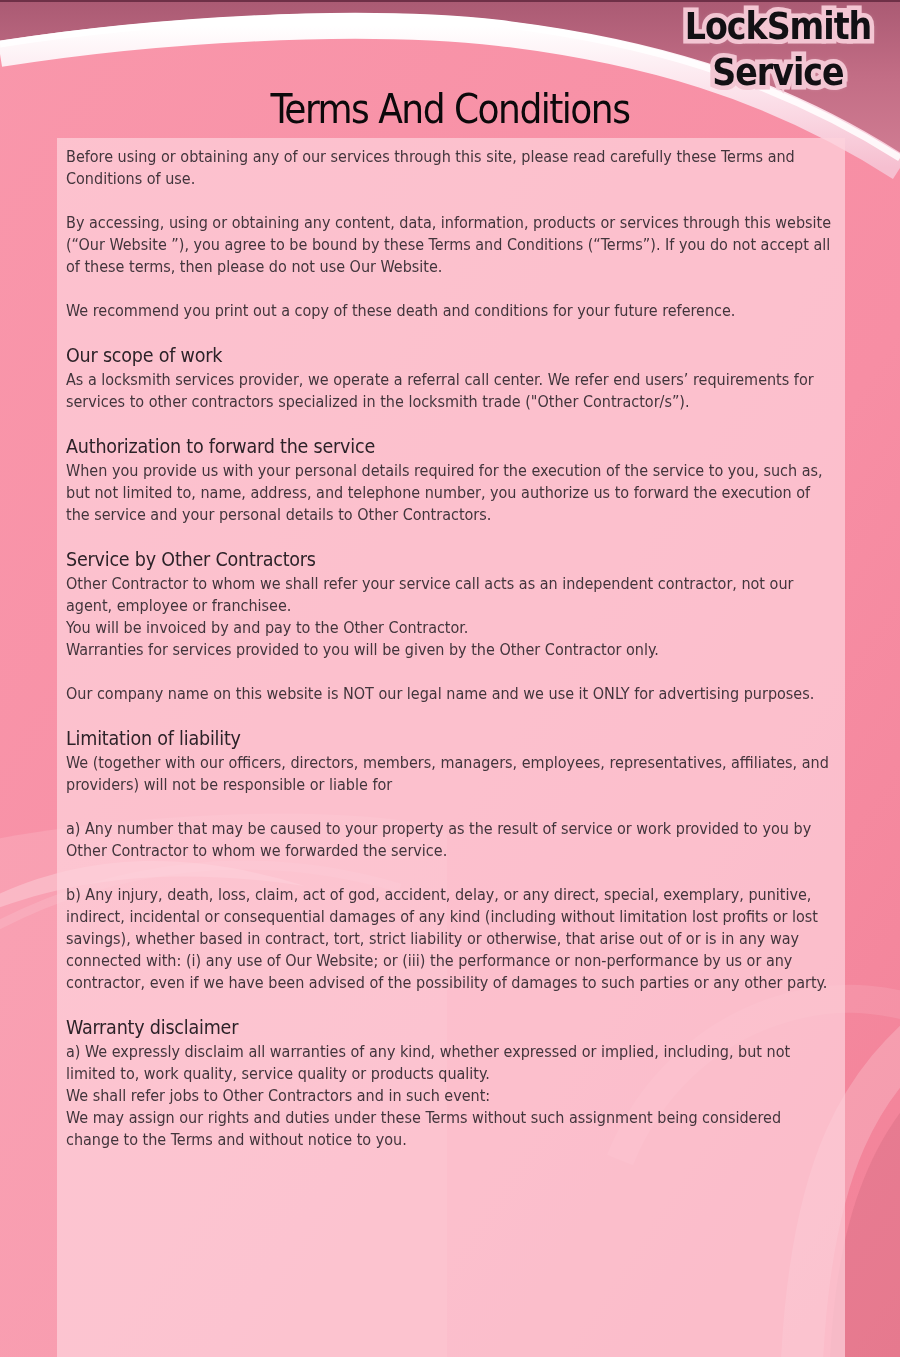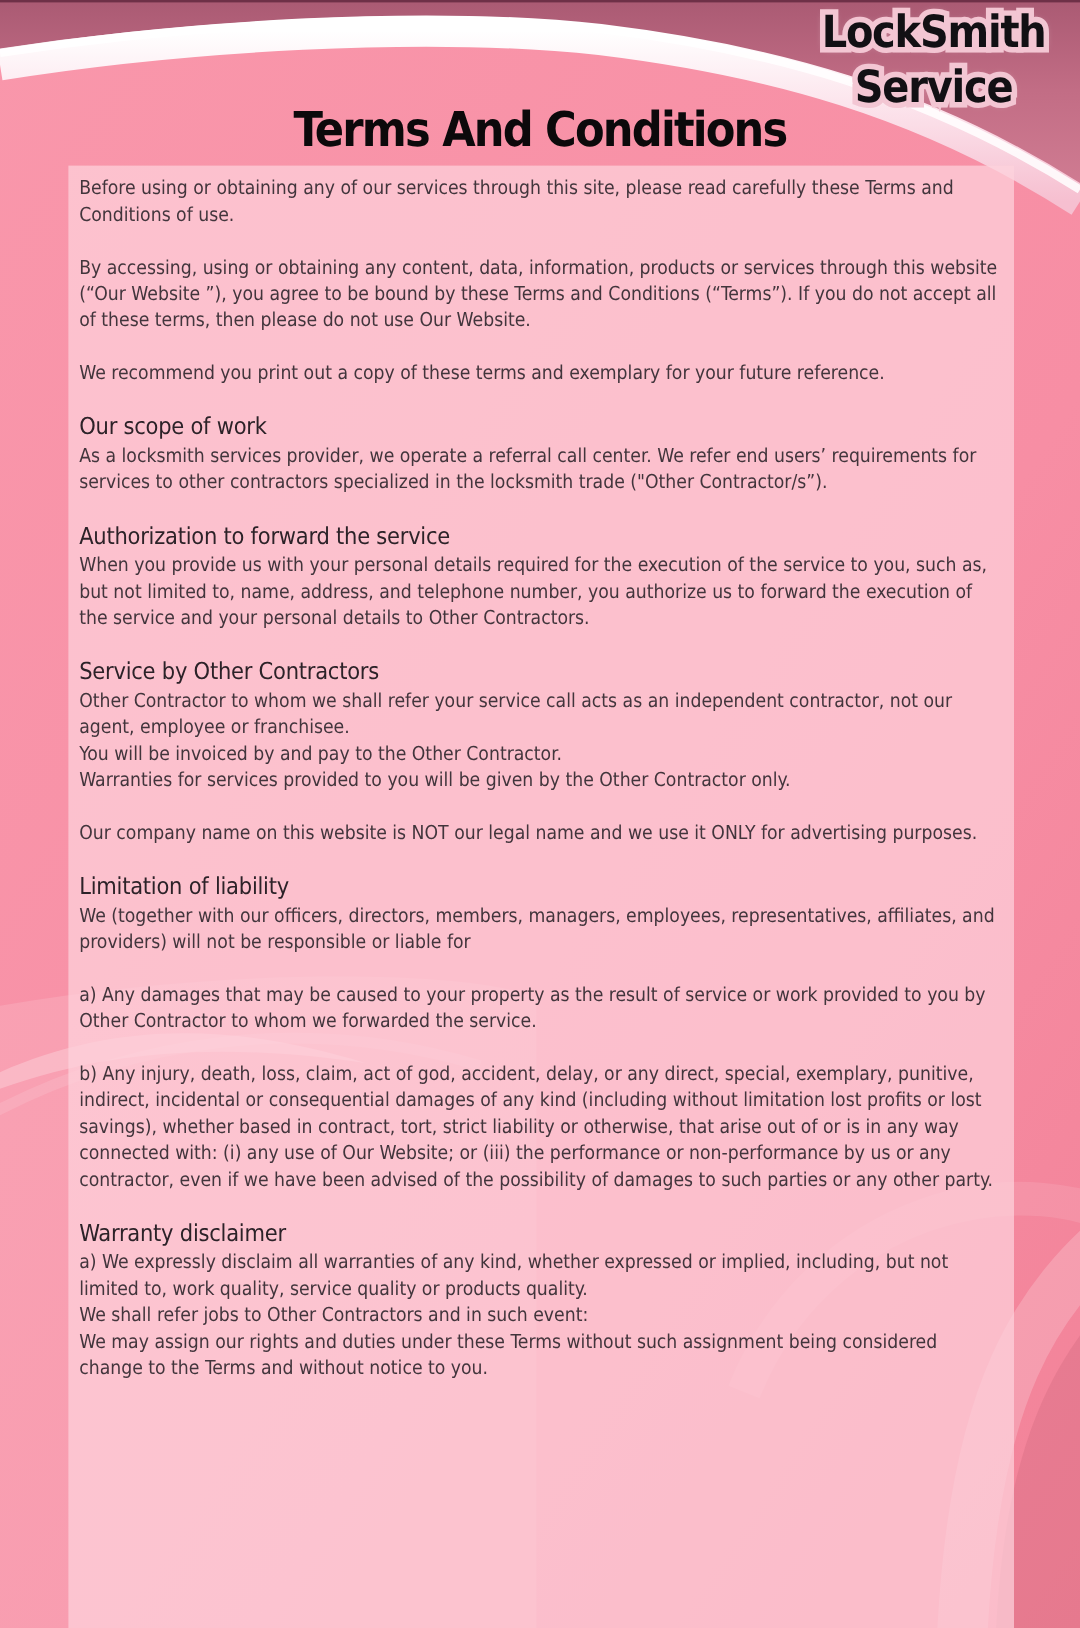--- a/index.html
+++ b/index.html
@@ -48,21 +48,21 @@
 
   
   .page-title {
     position: absolute;
     top: 86px;
     left: 0;
     width: 900px;
     text-align: center;
     margin: 0;
     font-size: 40px;
-    font-weight: 700;
+    font-weight: 400;
     font-stretch: condensed;
     letter-spacing: -1.5px;
     color: #0c090b;
     z-index: 2;
   }
 
   
   .content-box {
     position: absolute;
     top: 138px;
@@ -151,21 +151,21 @@
 
   <h1 class="page-title">Terms And Conditions</h1>
 
   <div class="content-box">
     <div id="sections">
         <section>
           <p>Before using or obtaining any of our services through this site, please read carefully these Terms and Conditions of use.</p>
           <div class="spacer"></div>
           <p>By accessing, using or obtaining any content, data, information, products or services through this website (“Our Website ”), you agree to be bound by these Terms and Conditions (“Terms”). If you do not accept all of these terms, then please do not use Our Website.</p>
           <div class="spacer"></div>
-          <p>We recommend you print out a copy of these terms and exemplary for your future reference.</p>
+          <p>We recommend you print out a copy of these death and conditions for your future reference.</p>
         </section>
         <section>
           <h2>Our scope of work</h2>
           <p>As a locksmith services provider, we operate a referral call center. We refer end users’ requirements for services to other contractors specialized in the locksmith trade ("Other Contractor/s”).</p>
         </section>
         <section>
           <h2>Authorization to forward the service</h2>
           <p>When you provide us with your personal details required for the execution of the service to you, such as, but not limited to, name, address, and telephone number, you authorize us to forward the execution of the service and your personal details to Other Contractors.</p>
         </section>
         <section>
@@ -173,21 +173,21 @@
           <p>Other Contractor to whom we shall refer your service call acts as an independent contractor, not our agent, employee or franchisee.</p>
           <p>You will be invoiced by and pay to the Other Contractor.</p>
           <p>Warranties for services provided to you will be given by the Other Contractor only.</p>
           <div class="spacer"></div>
           <p>Our company name on this website is NOT our legal name and we use it ONLY for advertising purposes.</p>
         </section>
         <section>
           <h2>Limitation of liability</h2>
           <p>We (together with our officers, directors, members, managers, employees, representatives, affiliates, and providers) will not be responsible or liable for</p>
           <div class="spacer"></div>
-          <p>a) Any damages that may be caused to your property as the result of service or work provided to you by Other Contractor to whom we forwarded the service.</p>
+          <p>a) Any number that may be caused to your property as the result of service or work provided to you by Other Contractor to whom we forwarded the service.</p>
           <div class="spacer"></div>
           <p>b) Any injury, death, loss, claim, act of god, accident, delay, or any direct, special, exemplary, punitive, indirect, incidental or consequential damages of any kind (including without limitation lost profits or lost savings), whether based in contract, tort, strict liability or otherwise, that arise out of or is in any way connected with: (i) any use of Our Website; or (iii) the performance or non-performance by us or any contractor, even if we have been advised of the possibility of damages to such parties or any other party.</p>
         </section>
         <section>
           <h2>Warranty disclaimer</h2>
           <p>a) We expressly disclaim all warranties of any kind, whether expressed or implied, including, but not limited to, work quality, service quality or products quality.</p>
           <p>We shall refer jobs to Other Contractors and in such event:</p>
         </section>
         <section>
           <p>We may assign our rights and duties under these Terms without such assignment being considered change to the Terms and without notice to you.</p>

